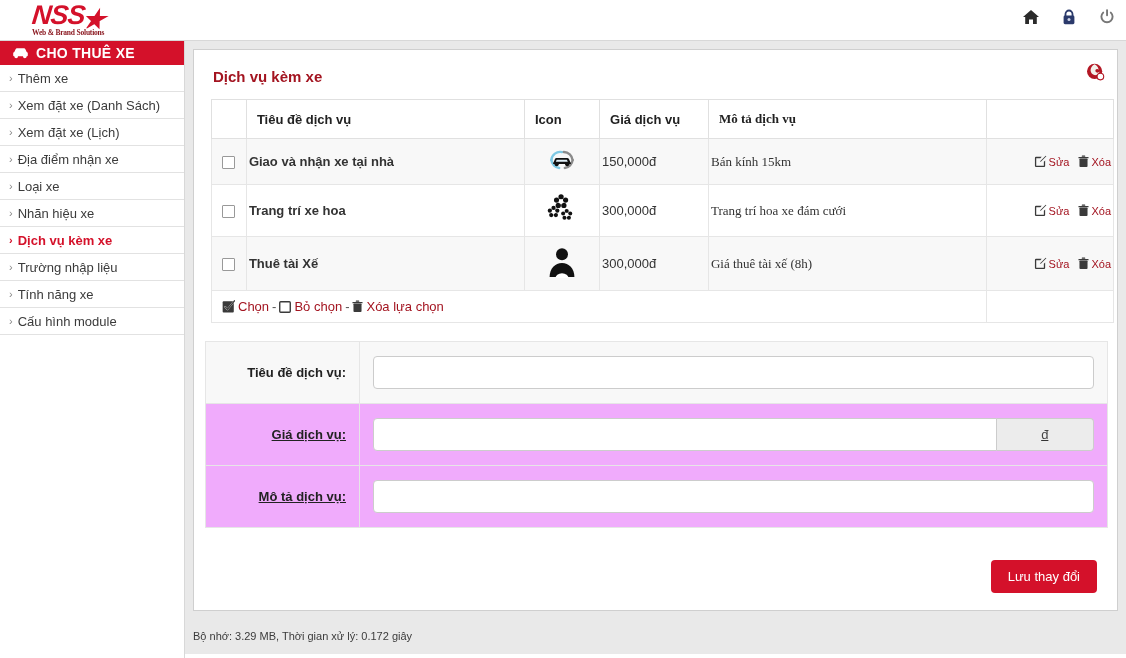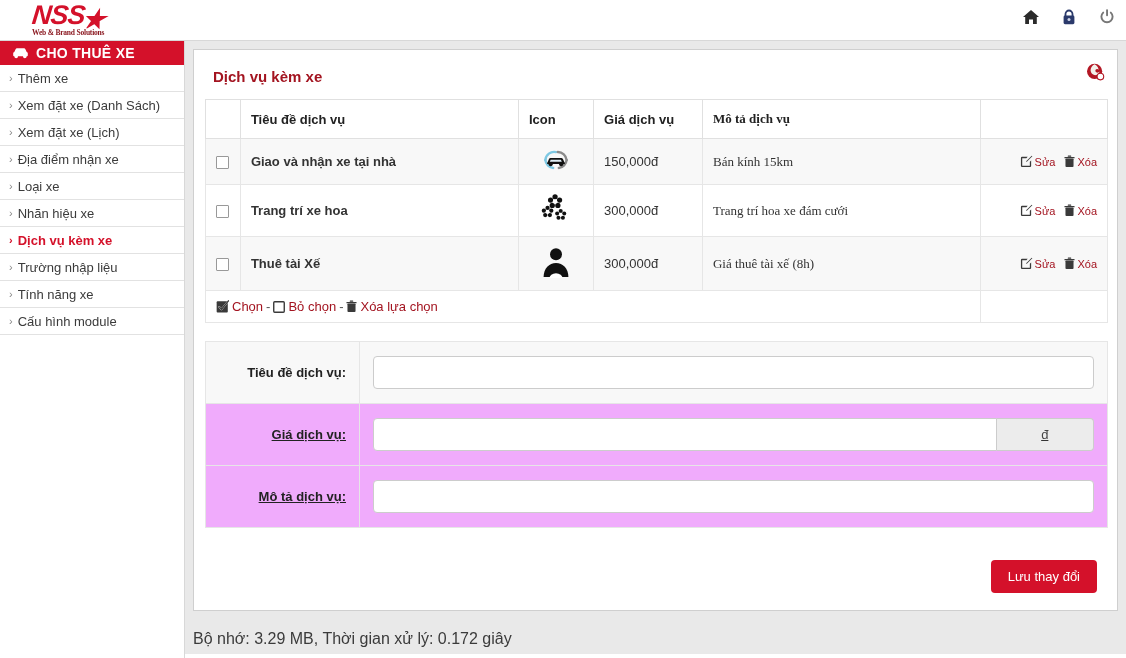--- a/index.html
+++ b/index.html
@@ -69,29 +69,29 @@
   }
   .panel-title {
     font-size:15px; font-weight:bold; color:#a31420;
     padding:18px 0 14px 9px;
   }
   .globe {
     position:absolute; right:12px; top:12px; width:20px; height:20px; cursor:pointer;
   }
 
   
-  table.data { width:903px; border-collapse:collapse; margin-left:1px; }
+  table.data { width:903px; border-collapse:collapse; margin-left:7px; }
   table.data th {
     border:1px solid #e0e0e0; background:#fff;
     font-size:13px; font-weight:bold; color:#222;
     text-align:left; padding:11px 10px; height:38px; vertical-align:middle;
   }
   table.data td {
     border:1px solid #e6e6e6;
-    padding:9px 10px; vertical-align:middle; font-size:13px; color:#333;
+    padding:9px 2px; vertical-align:middle; font-size:13px; color:#333;
   }
   table.data tr.r-odd td { background:#f8f8f8; }
   table.data tr.r-even td { background:#ffffff; }
   .c-chk { width:33px; text-align:center; padding:0 !important; }
   .c-title { width:263px; font-weight:bold; }
   .c-icon { width:71px; text-align:center; }
   .c-price { width:103px; }
   .c-desc { width:263px;font-family:Liberation Serif, serif; }
   .c-act { width:120px; text-align:right; white-space:nowrap; }
   .chk {
@@ -140,21 +140,21 @@
 
   .save-wrap { position:absolute; right:20px; bottom:17px; }
   .btn-save {
     background:#d4112a; border:0; color:#fff; font-size:13px;
     padding:0 17px; height:33px; border-radius:4px; cursor:pointer;
     font-family:"Liberation Sans", sans-serif;
   }
 
   .footer {
     position:absolute; left:193px; top:630px;
-    font-size:16px; color:#3b3b3b;
+    font-size:11px; color:#3b3b3b;
   }
   .bottombar { position:absolute; left:185px; top:654px; width:941px; height:4px; background:#fff; }
 </style>
 </head>
 <body>
 
 <div class="app">
 
   <div class="topbar">
     <div class="logo">

